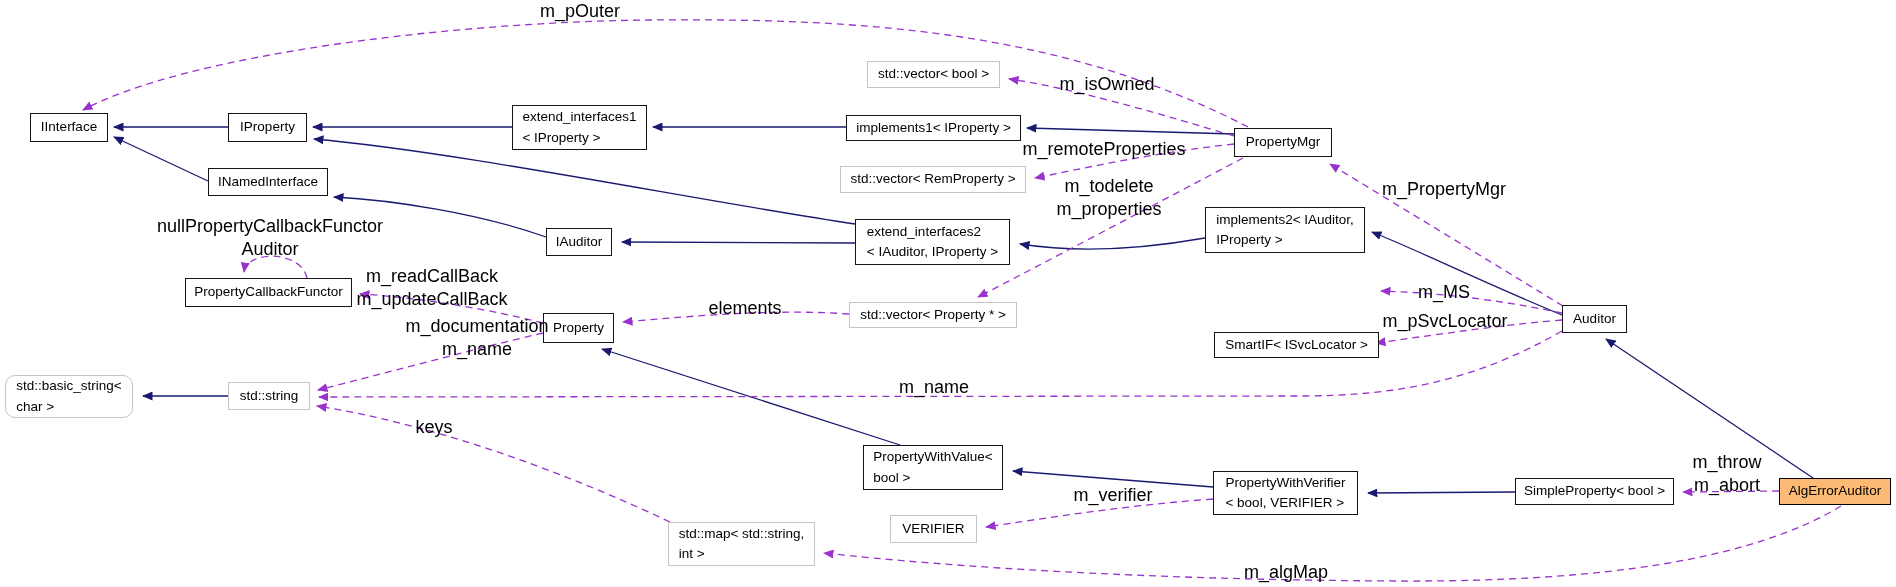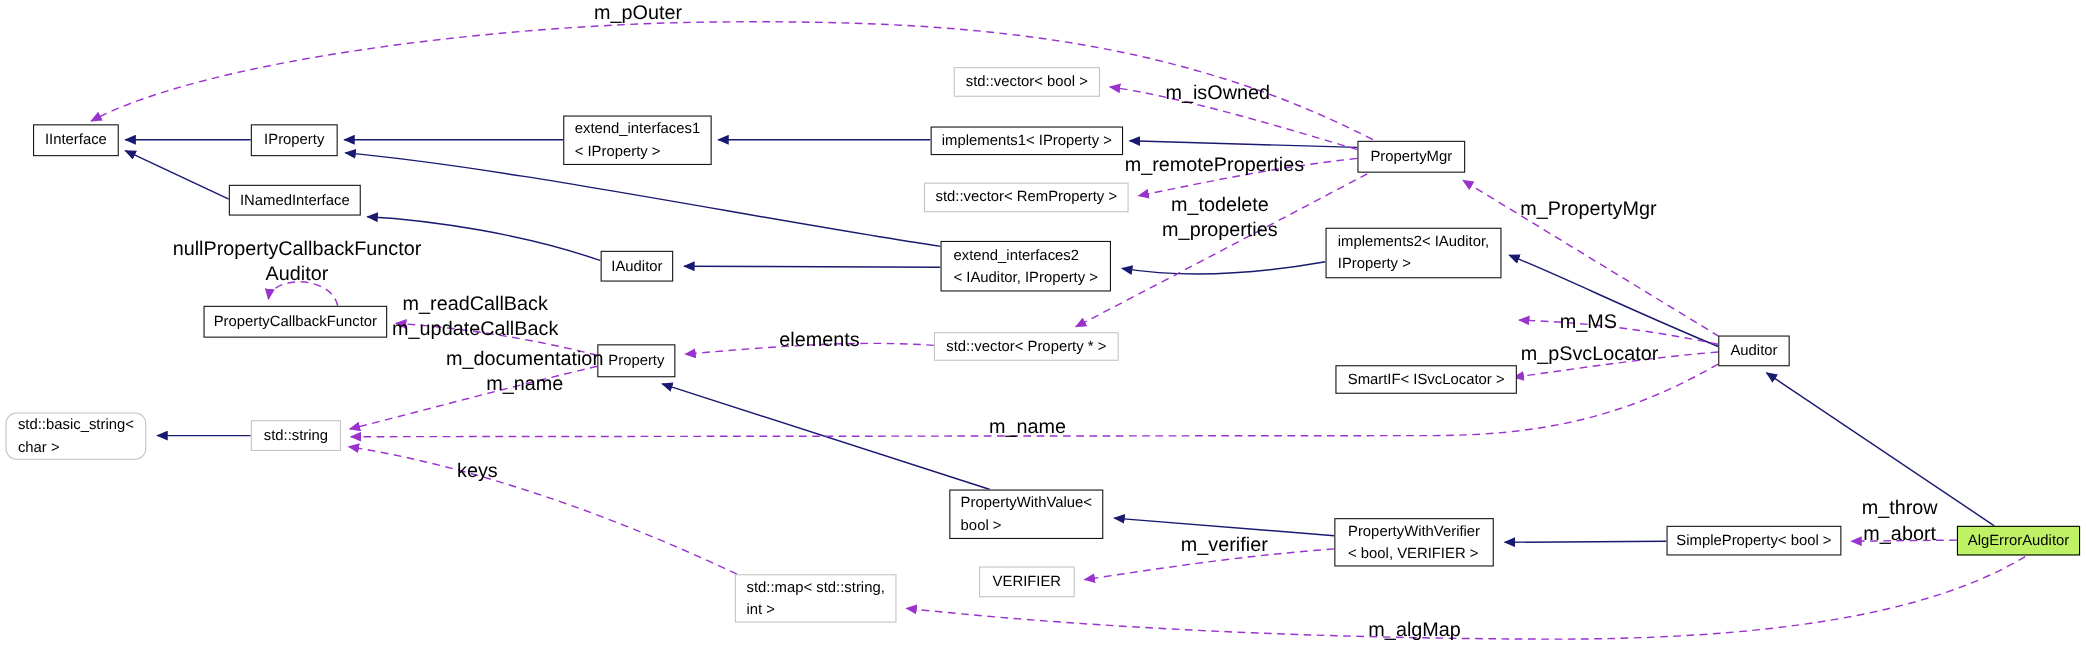--- a/index.html
+++ b/index.html
@@ -3,21 +3,21 @@
 <meta charset="utf-8">
 <style>
   html,body{margin:0;padding:0;background:#ffffff;}
   #canvas{position:relative;width:1896px;height:587px;background:#ffffff;overflow:hidden;
           font-family:"Liberation Sans","DejaVu Sans",sans-serif;}
   #edges{position:absolute;left:0;top:0;width:1896px;height:587px;}
   .node{position:absolute;box-sizing:border-box;background:#ffffff;border:1px solid #141414;
         display:flex;align-items:center;justify-content:center;text-align:left;
         font-size:13.5px;line-height:1.5;color:#000;white-space:pre-line;z-index:2;}
   .node.ext{border-color:#c4c4c4;}
-  .node.focus{background:#bef264;border-color:#000;}
+  .node.focus{background:#fdba74;border-color:#000;}
   .elabel{position:absolute;transform:translate(-50%,-50%);font-size:18px;line-height:1.3;
           color:#000;text-align:center;white-space:pre-line;z-index:3;pointer-events:none;}
   .edge-inherit{fill:none;stroke:#191970;stroke-width:1.3;}
   .edge-use{fill:none;stroke:#9a32cd;stroke-width:1.3;stroke-dasharray:7,5;}
 </style>
 </head>
 <body>
 
 <div id="canvas">
 

